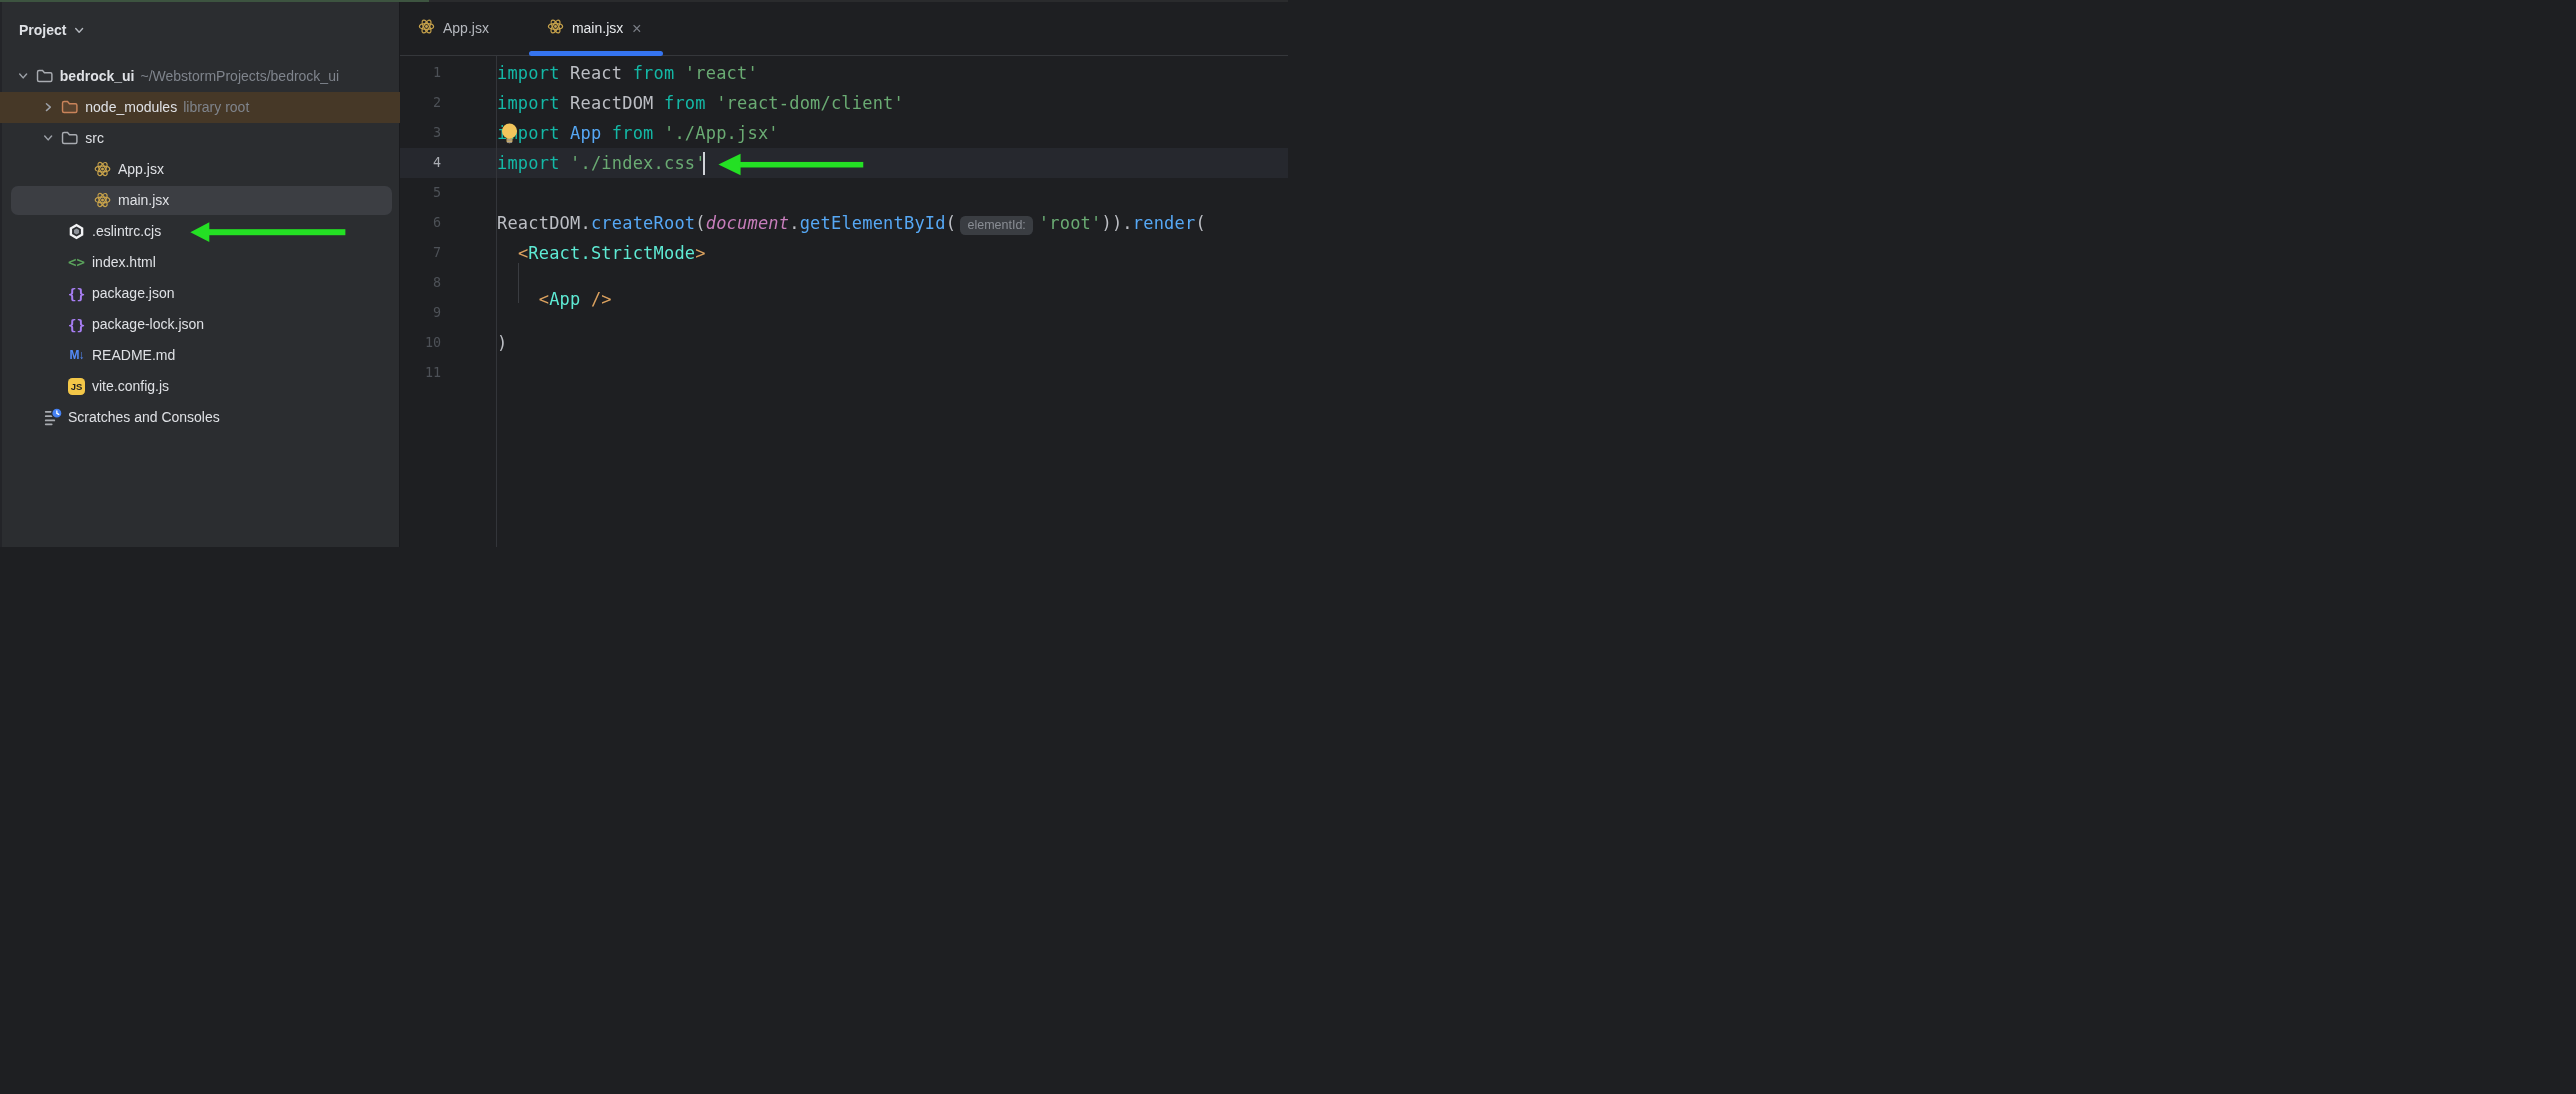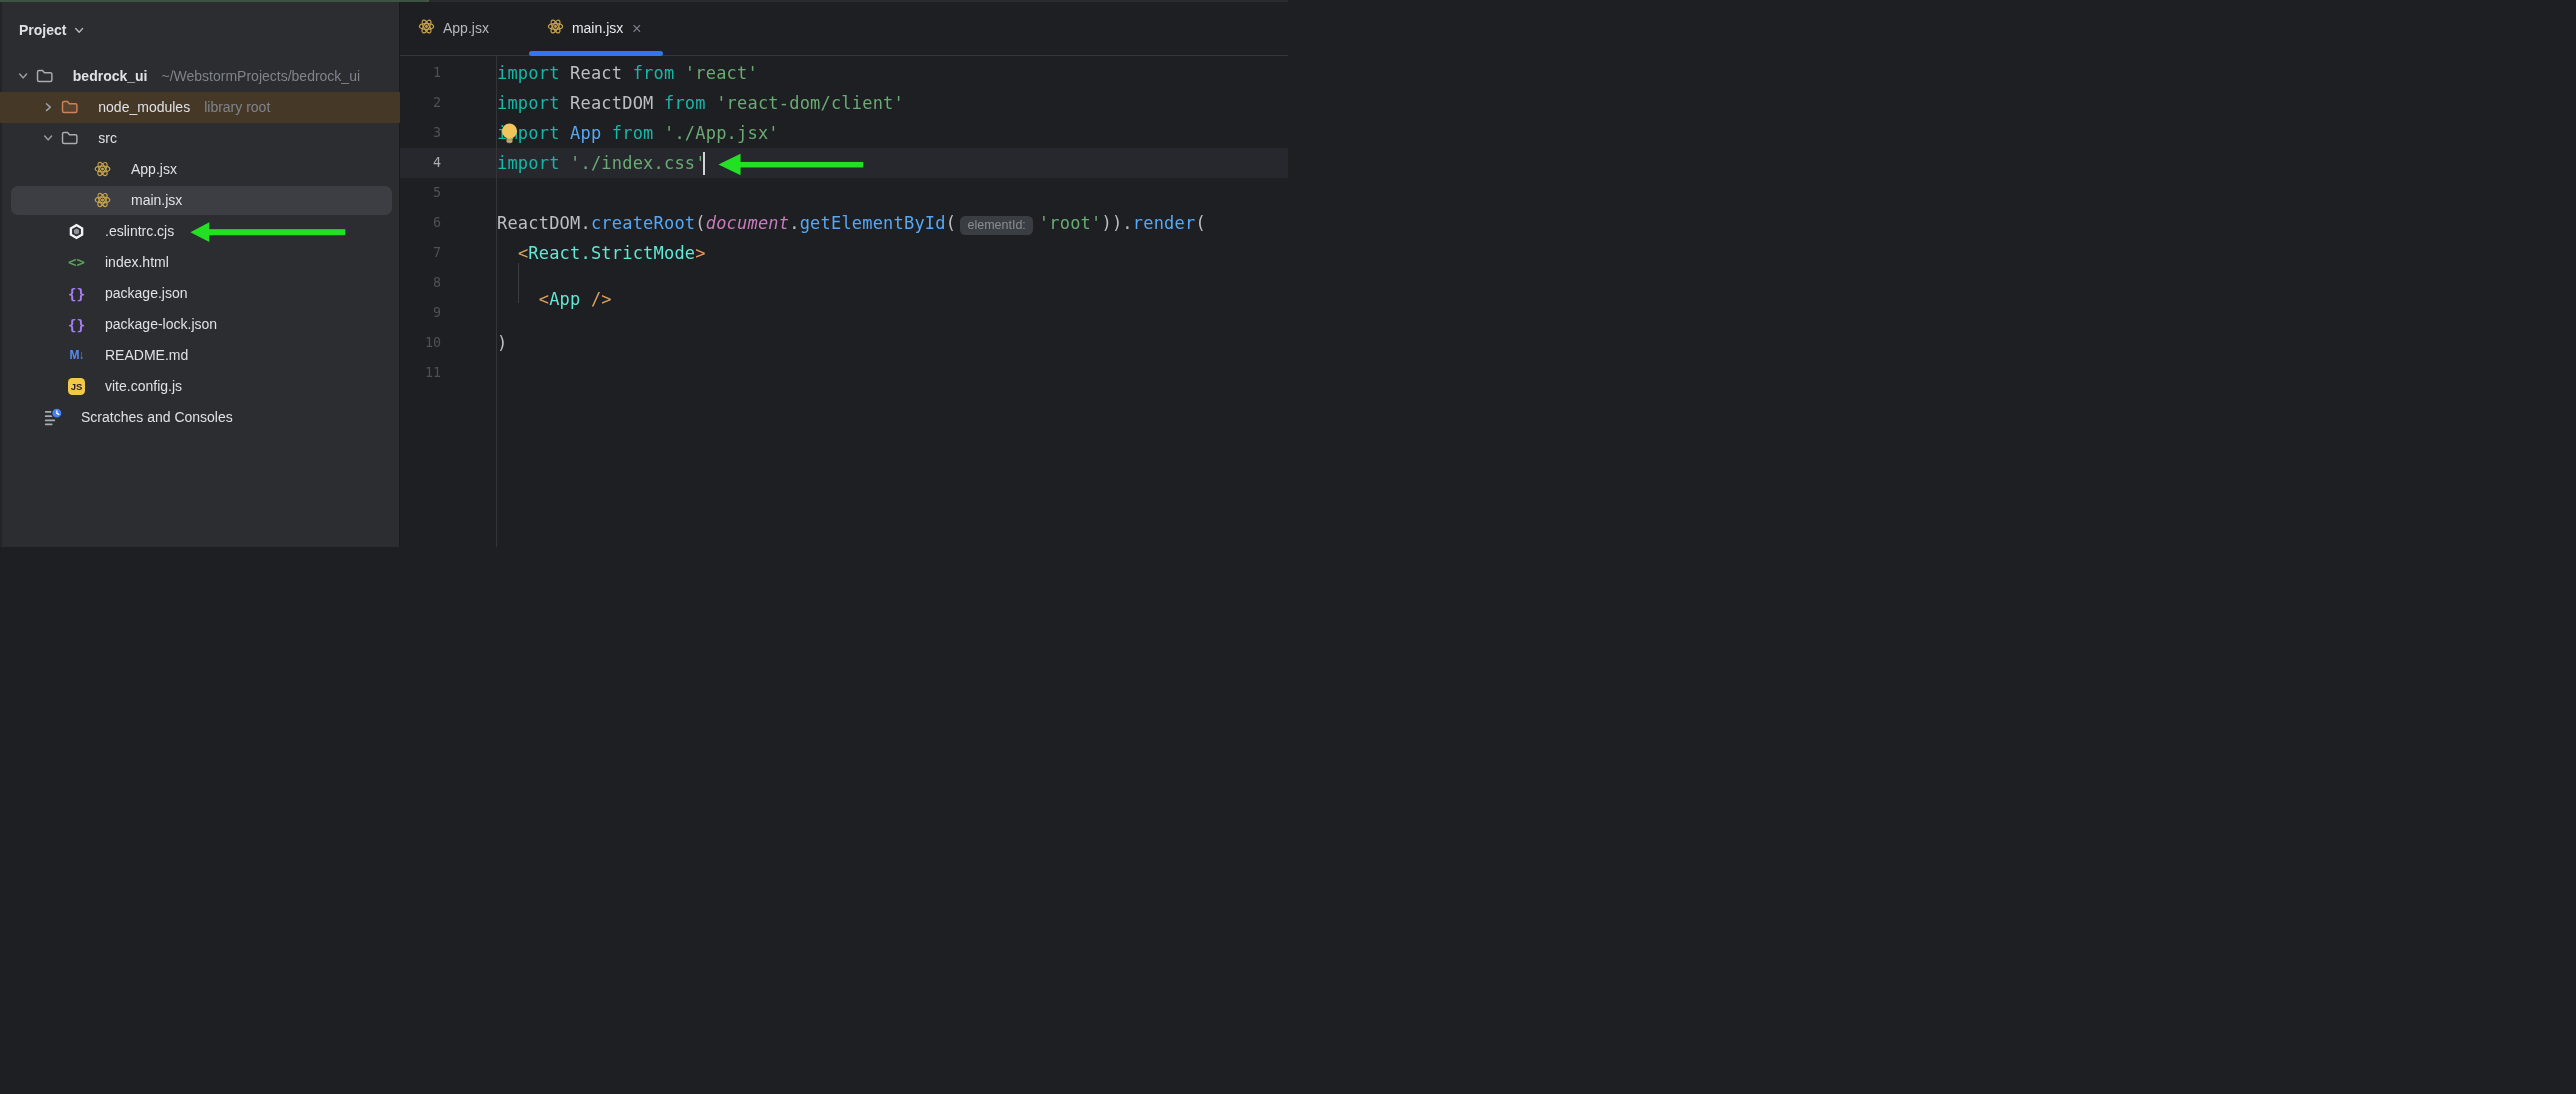--- a/index.html
+++ b/index.html
@@ -17,23 +17,23 @@
   .tree-row{position:relative;height:31px;display:flex;align-items:center;}
   .row-bg-selected{position:absolute;left:8.6px;right:7px;top:0.9px;bottom:0.9px;background:#3C3E43;border-radius:7px;}
   .row-bg-library{position:absolute;left:-2.6px;right:-0.9px;top:0;bottom:0;background:#463827;}
   .row-content{position:relative;display:flex;align-items:center;z-index:2;width:100%;}
   .chev{width:10.3px;height:10.3px;flex:0 0 10.3px;display:inline-block;}
   .lvl0 .chev{margin-left:15.5px;}
   .lvl1 .chev{margin-left:41px;}
   .ficon{width:19px;height:19px;flex:0 0 19px;margin-left:7px;display:flex;align-items:center;justify-content:center;}
   .lvl0n .ficon{margin-left:41px;}  
   .lvl2 .ficon{margin-left:91px;}
-  .tree-label{color:#DFE1E5;font-size:14px;margin-left:19px;white-space:nowrap;}
+  .tree-label{color:#DFE1E5;font-size:14px;margin-left:6px;white-space:nowrap;}
   .tree-label.bold{font-weight:700;}
-  .tree-secondary{color:#7F848C;font-size:14px;margin-left:14px;white-space:nowrap;}
+  .tree-secondary{color:#7F848C;font-size:14px;margin-left:6px;white-space:nowrap;}
   .txt-icon{font-family:"DejaVu Sans Mono",monospace;font-weight:700;}
   .js-badge{width:17px;height:17px;border-radius:4.3px;background:#F3C748;color:#1E1F22;
             font-size:9.5px;font-weight:700;display:flex;align-items:flex-end;justify-content:center;
             font-family:"Liberation Sans",sans-serif;line-height:14.7px;}
   .md-icon{color:#548AF7;font-weight:700;font-size:12px;letter-spacing:-0.9px;}
   
   .editor-area{position:absolute;top:1.7px;left:400px;width:888px;height:546px;background:#1E1F22;}
   .tab-bar{position:absolute;top:0;left:0;right:0;height:53px;border-bottom:0.9px solid #35373B;display:flex;align-items:stretch;}
   .tab{position:relative;display:flex;align-items:center;gap:7px;padding:0 21px 0 17px;cursor:default;}
   .tab .label{font-size:14px;color:#B6B9BF;}

